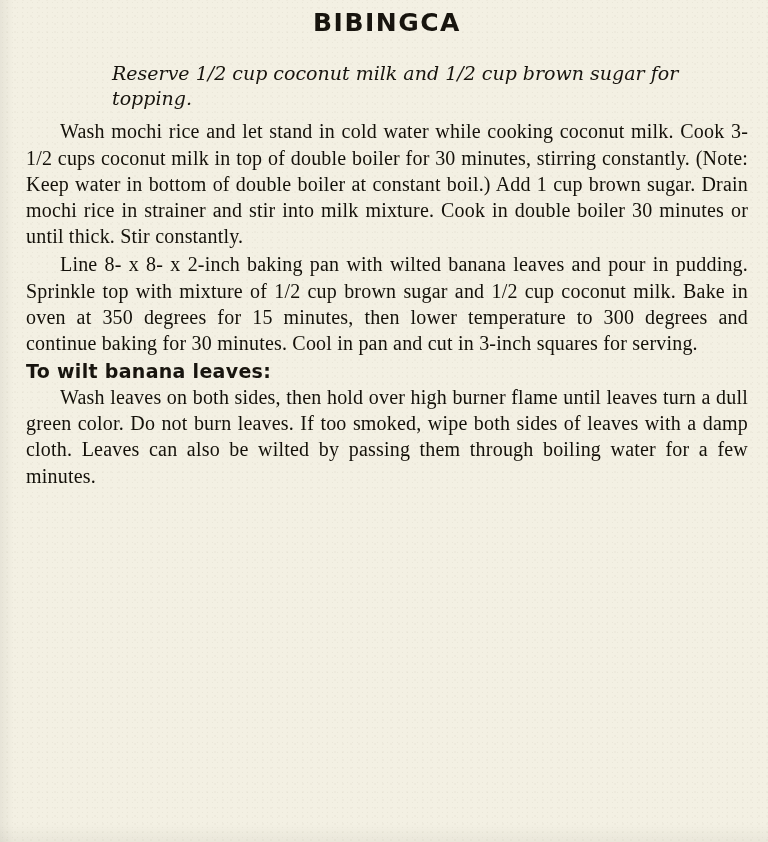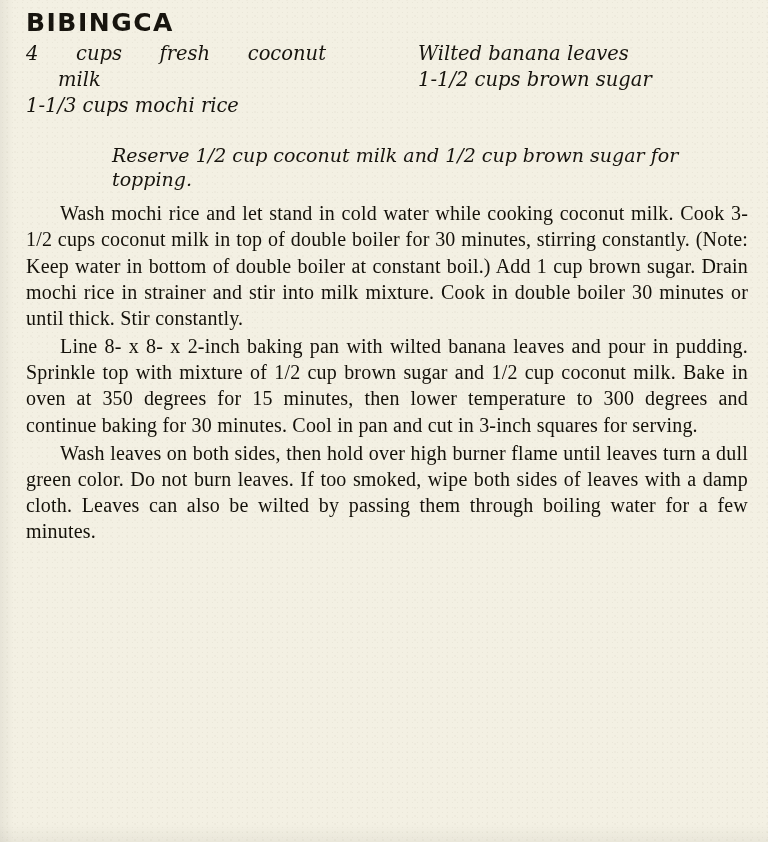--- a/index.html
+++ b/index.html
@@ -31,20 +31,21 @@
     inset: 0;
     pointer-events: none;
     opacity: 0.33;
     background-image:
       radial-gradient(rgba(120,110,80,0.20) 0.8px, transparent 0.9px),
       radial-gradient(rgba(120,110,80,0.13) 0.7px, transparent 0.8px);
     background-size: 5px 5px, 8px 8px;
     background-position: 0 0, 3px 4px;
   }
   .title {
+    text-align: center;
     font-family: "DejaVu Sans", sans-serif;
     font-weight: bold;
     font-size: 25px;
     letter-spacing: 1.5px;
     margin: 0 0 4px 0;
     color: #17140e;
   }
   .ingredients {
     display: flex;
     font-family: "DejaVu Serif", serif;
@@ -105,31 +106,21 @@
   }
 </style>
 </head>
 <body>
 
 <div class="page">
   <div class="texture"></div>
 
   <h1 class="title">BIBINGCA</h1>
 
-  <div class="ingredients">
-    <div class="ing-col left">
-      <div class="ing-line just">4  cups  fresh  coconut</div>
-      <div class="ing-line indent">milk</div>
-      <div class="ing-line">1-1/3 cups mochi rice</div>
-    </div>
-    <div class="ing-col right">
-      <div class="ing-line">Wilted banana leaves</div>
-      <div class="ing-line">1-1/2 cups brown sugar</div>
-    </div>
-  </div>
 
   <div class="reserve">Reserve 1/2 cup coconut milk and 1/2 cup brown sugar for topping.</div>
 
   <p class="body-para last-left">Wash mochi rice and let stand in cold water while cooking coconut milk. Cook 3-1/2 cups coconut milk in top of double boiler for 30 minutes, stirring constantly. (Note: Keep water in bottom of double boiler at constant boil.) Add 1 cup brown sugar. Drain mochi rice in strainer and stir into milk mixture. Cook in double boiler 30 minutes or until thick. Stir constantly.</p>
   <p class="body-para last-left">Line 8- x 8- x 2-inch baking pan with wilted banana leaves and pour in pudding. Sprinkle top with mixture of 1/2 cup brown sugar and 1/2 cup coconut milk. Bake in oven at 350 degrees for 15 minutes, then lower temperature to 300 degrees and continue baking for 30 minutes. Cool in pan and cut in 3-inch squares for serving.</p>
 
+  <h2 class="subhead">To wilt banana leaves:</h2>
   <p class="body-para last-left">Wash leaves on both sides, then hold over high burner flame until leaves turn a dull green color. Do not burn leaves. If too smoked, wipe both sides of leaves with a damp cloth. Leaves can also be wilted by passing them through boiling water for a few minutes.</p>
 </div>
 
 </body></html>

